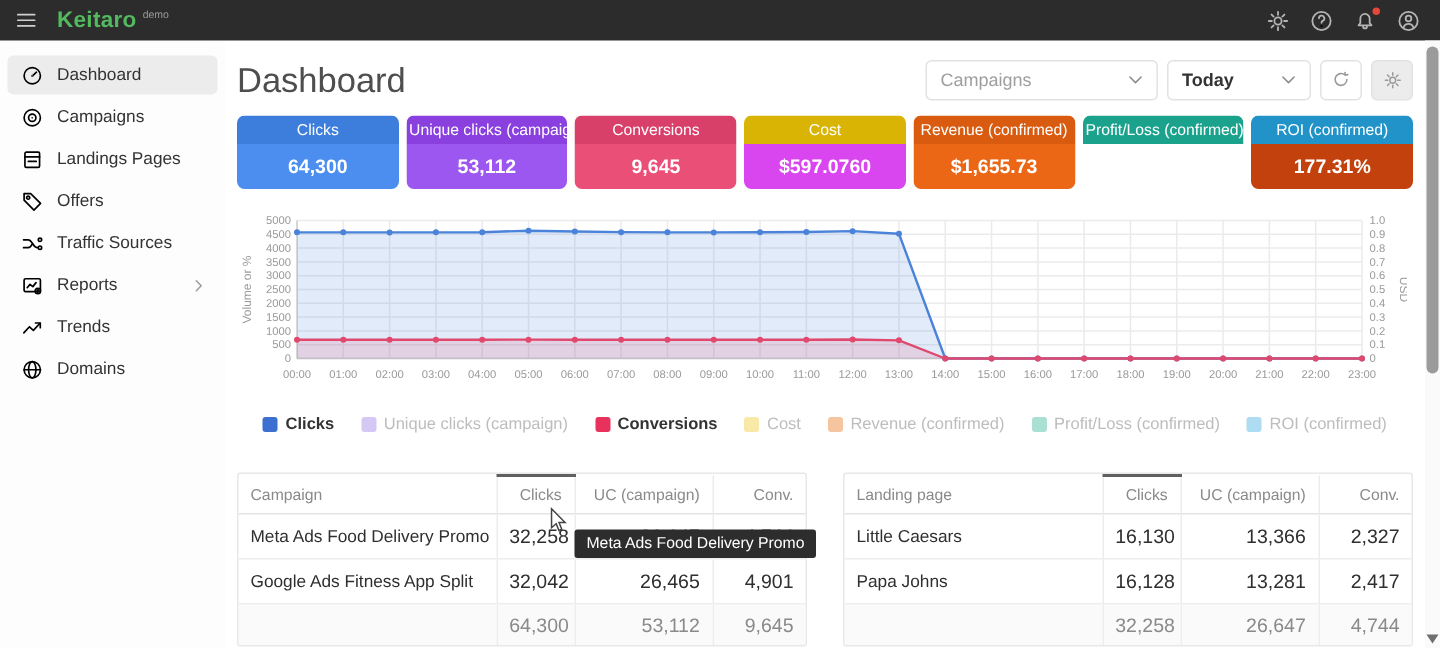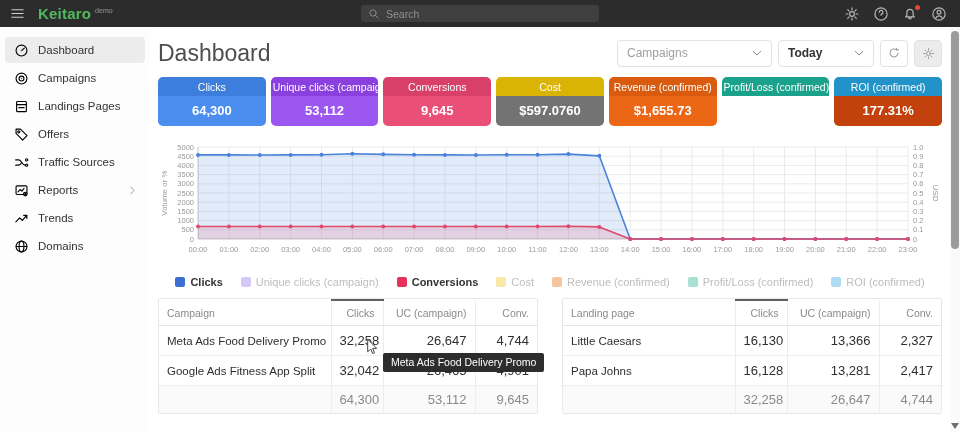--- a/index.html
+++ b/index.html
@@ -65,21 +65,21 @@
   .chart-wrap { margin-top:13px; }
   .chart-wrap svg text { font-family:"Liberation Sans",sans-serif; }
   .legend { display:flex; justify-content:center; gap:18px; margin-top:8px; }
   .legend-item { display:flex; align-items:center; gap:5px; cursor:pointer; }
   .legend-item .swatch { width:10px; height:10px; border-radius:2px; }
   .legend-item .l-label { font-size:11px; }
   .legend-item.on .l-label { color:#333; font-weight:bold; }
   .legend-item.off .l-label { color:#bdbdbd; }
 
   
-  .tables { display:flex; gap:24px; margin-top:10px; }
+  .tables { display:flex; gap:24px; margin-top:26px; }
   .table-card { flex:1; border:1px solid #e8e8e8; border-radius:2px; }
   table { width:100%; border-collapse:collapse; table-layout:fixed; }
   th { font-size:10.5px; color:#8a8a8a; font-weight:400; padding:6px 8px; text-align:right;
     border-bottom:1px solid #e4e4e4; cursor:pointer; white-space:nowrap; overflow:hidden; }
   th.name-col { text-align:left; }
   th.sorted { border-top:2px solid #606060; }
   td { font-size:13px; color:#2f2f2f; padding:7px 8px; text-align:right; border-bottom:1px solid #eee;
     white-space:nowrap; overflow:hidden; }
   td.name-col { text-align:left; font-size:11.5px; }
   th.num-col, td.num-col { border-left:1px solid #ededed; }
@@ -101,29 +101,20 @@
 <body>
 
 <div class="topbar">
   <span class="hamburger">
       <svg width="15" height="15" viewBox="0 0 16 16" fill="none" style="stroke: rgb(207, 207, 207); stroke-width: 1.2; stroke-linecap: round; stroke-linejoin: round;">
         <path d="M2 4h12M2 8h12M2 12h12"></path>
       </svg>
     </span>
   <span class="logo">Keitaro</span>
   <span class="logo-badge">demo</span>
-  <div class="searchbox">
-    <span id="search-ic" style="display:flex">
-        <svg width="12" height="12" viewBox="0 0 16 16" fill="none" style="stroke: rgb(143, 143, 143); stroke-width: 1.2; stroke-linecap: round; stroke-linejoin: round;">
-          <circle cx="6.7" cy="6.7" r="4.2"></circle>
-          <path d="M9.9 9.9 13.6 13.6"></path>
-        </svg>
-      </span>
-    <input placeholder="Search" style="">
-  </div>
   <div class="top-icons" id="top-icons">
       <div class="top-icon">
         <svg width="16" height="16" viewBox="0 0 16 16" fill="none" style="stroke: rgb(181, 181, 181); stroke-width: 1.2; stroke-linecap: round; stroke-linejoin: round;">
           <circle cx="8" cy="8" r="2.4"></circle>
           <path d="M8 1.9v2M8 12.1v2M1.9 8h2M12.1 8h2M3.7 3.7l1.4 1.4M10.9 10.9l1.4 1.4M12.3 3.7 10.9 5.1M5.1 10.9l-1.4 1.4"></path>
         </svg>
       </div>
       <div class="top-icon">
         <svg width="16" height="16" viewBox="0 0 16 16" fill="none" style="stroke: rgb(181, 181, 181); stroke-width: 1.2; stroke-linecap: round; stroke-linejoin: round;">
           <circle cx="8" cy="8" r="6.1"></circle>
@@ -276,21 +267,21 @@
       <div class="card">
         <div class="c-head" style="background: rgb(138, 63, 223);">Unique clicks (campaign)</div>
         <div class="c-val" style="background: rgb(155, 87, 240);">53,112</div>
       </div>
       <div class="card">
         <div class="c-head" style="background: rgb(216, 64, 105);">Conversions</div>
         <div class="c-val" style="background: rgb(234, 79, 120);">9,645</div>
       </div>
       <div class="card">
         <div class="c-head" style="background: rgb(217, 180, 4);">Cost</div>
-        <div class="c-val" style="background: #737373;">$597.0760</div>
+        <div class="c-val" style="background: #d946ef;">$597.0760</div>
       </div>
       <div class="card">
         <div class="c-head" style="background: rgb(217, 91, 16);">Revenue (confirmed)</div>
         <div class="c-val" style="background: rgb(236, 103, 21);">$1,655.73</div>
       </div>
       <div class="card">
         <div class="c-head" style="background: rgb(27, 162, 141);">Profit/Loss (confirmed)</div>
       </div>
       <div class="card">
         <div class="c-head" style="background: rgb(33, 147, 200);">ROI (confirmed)</div>

